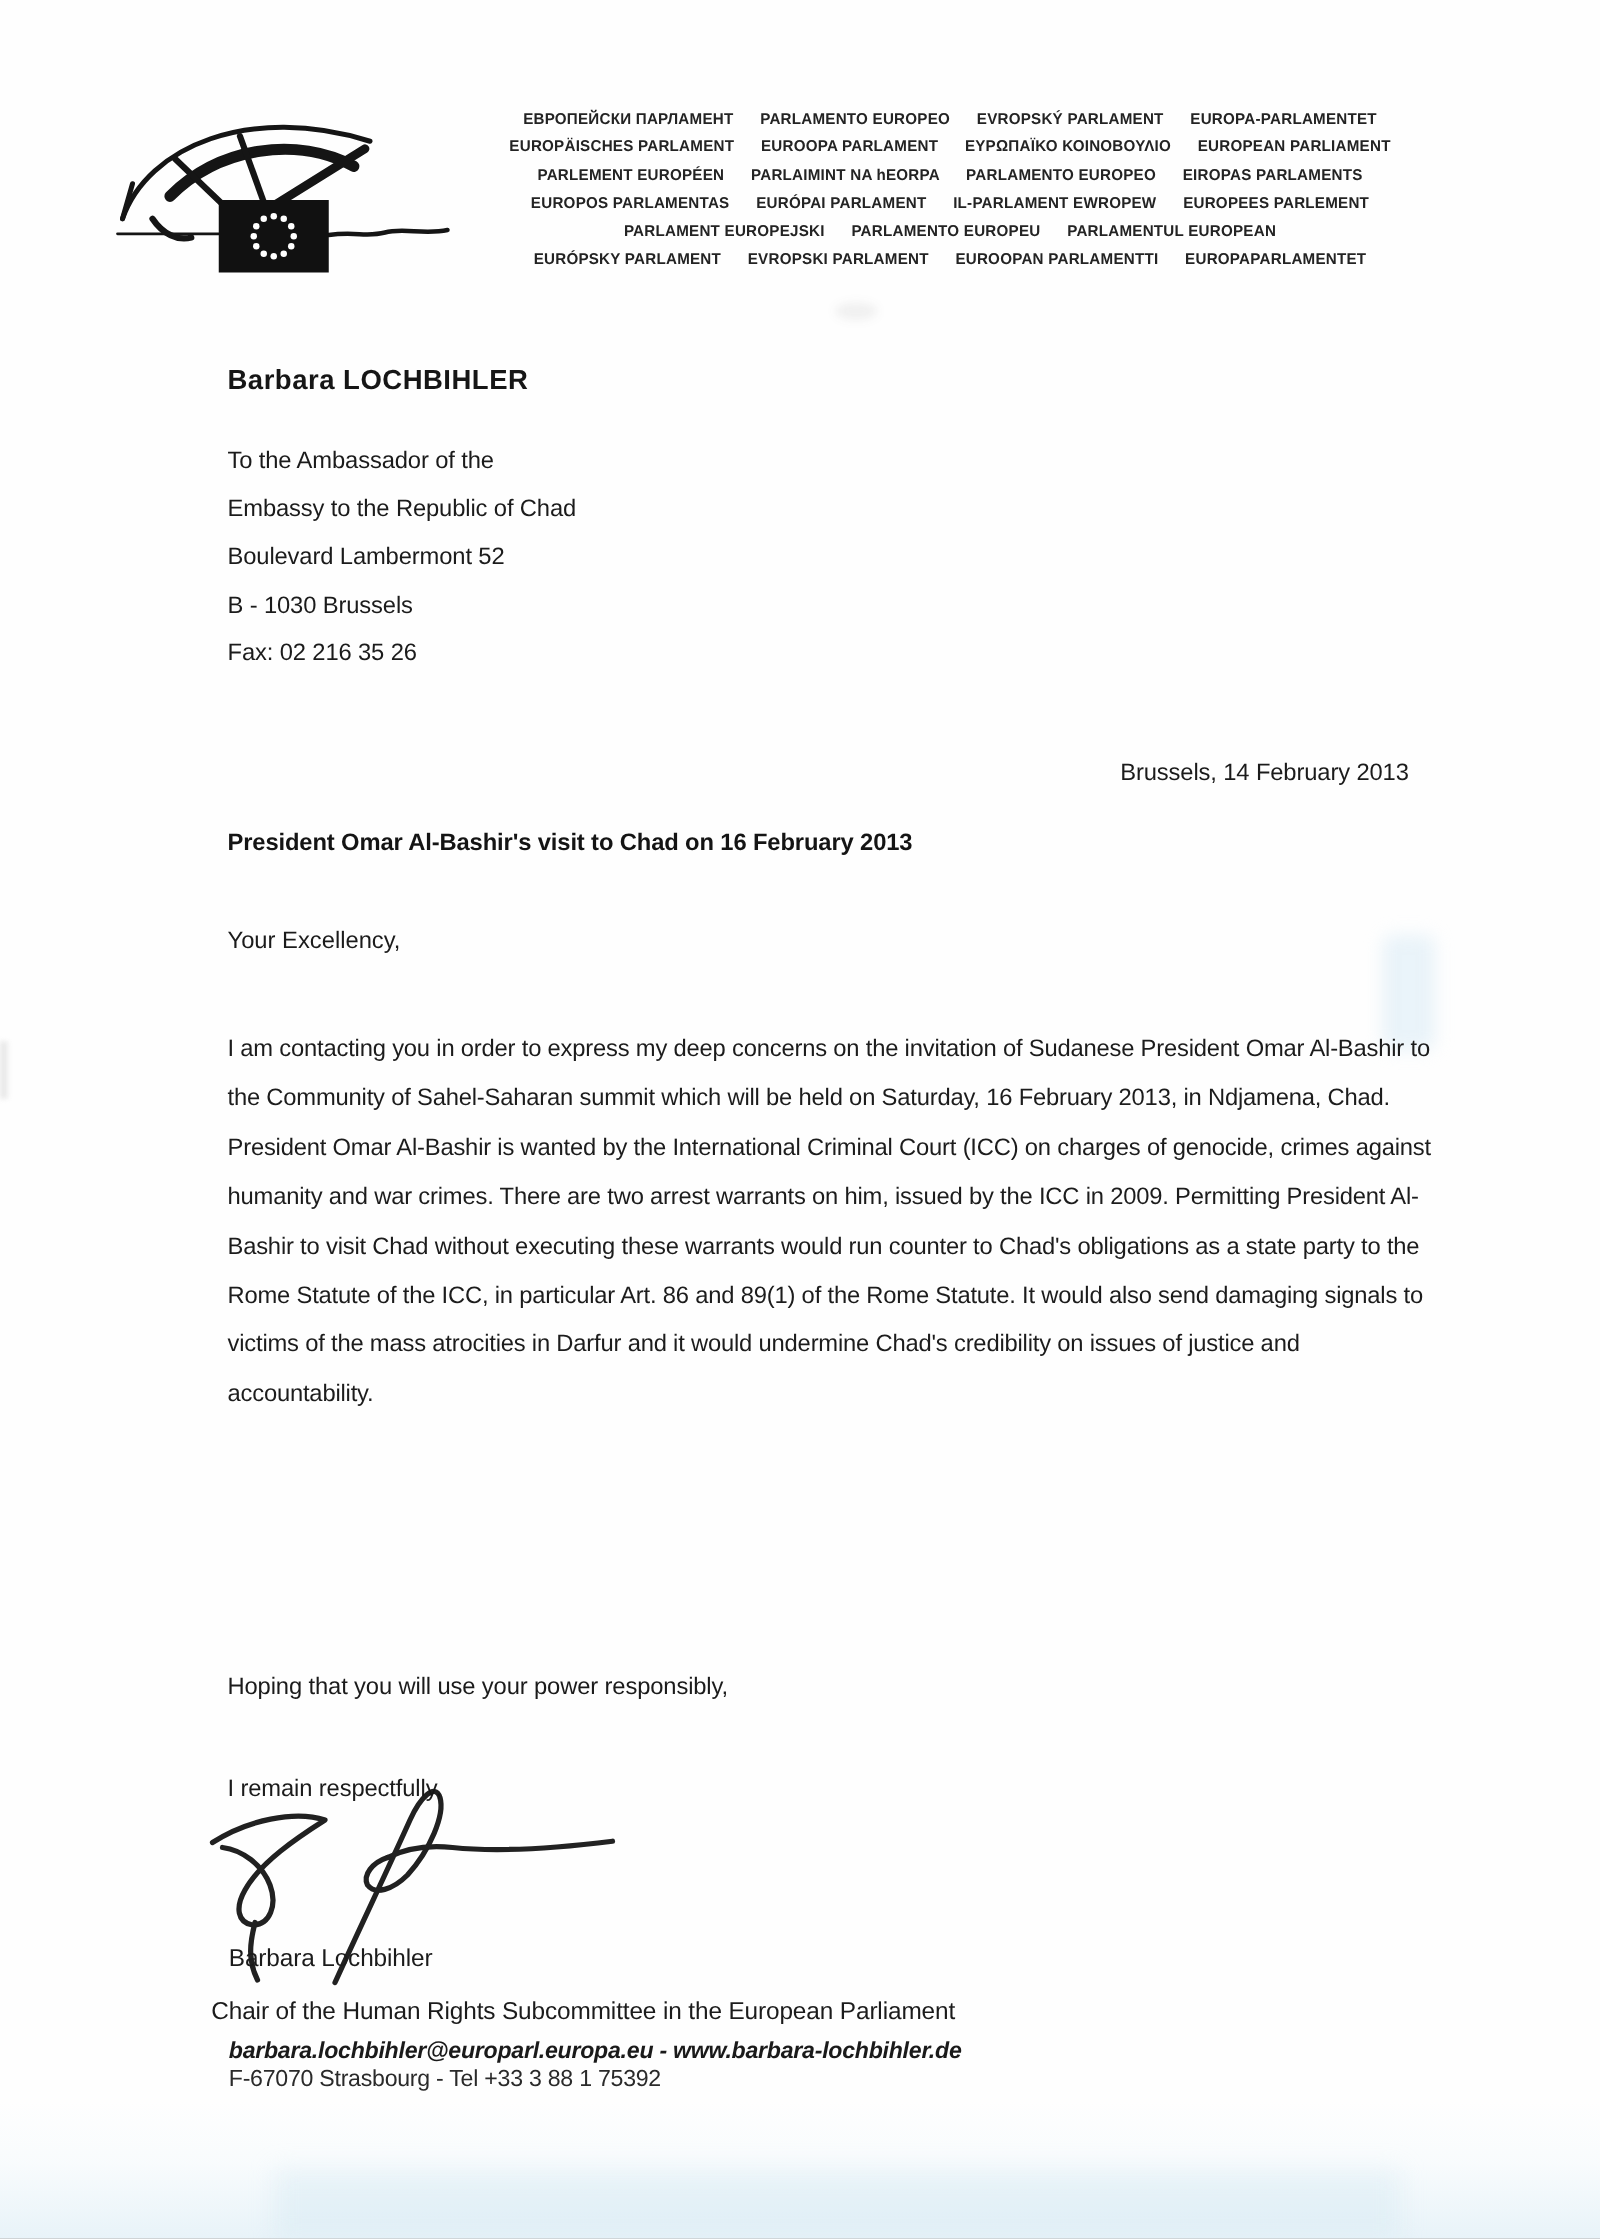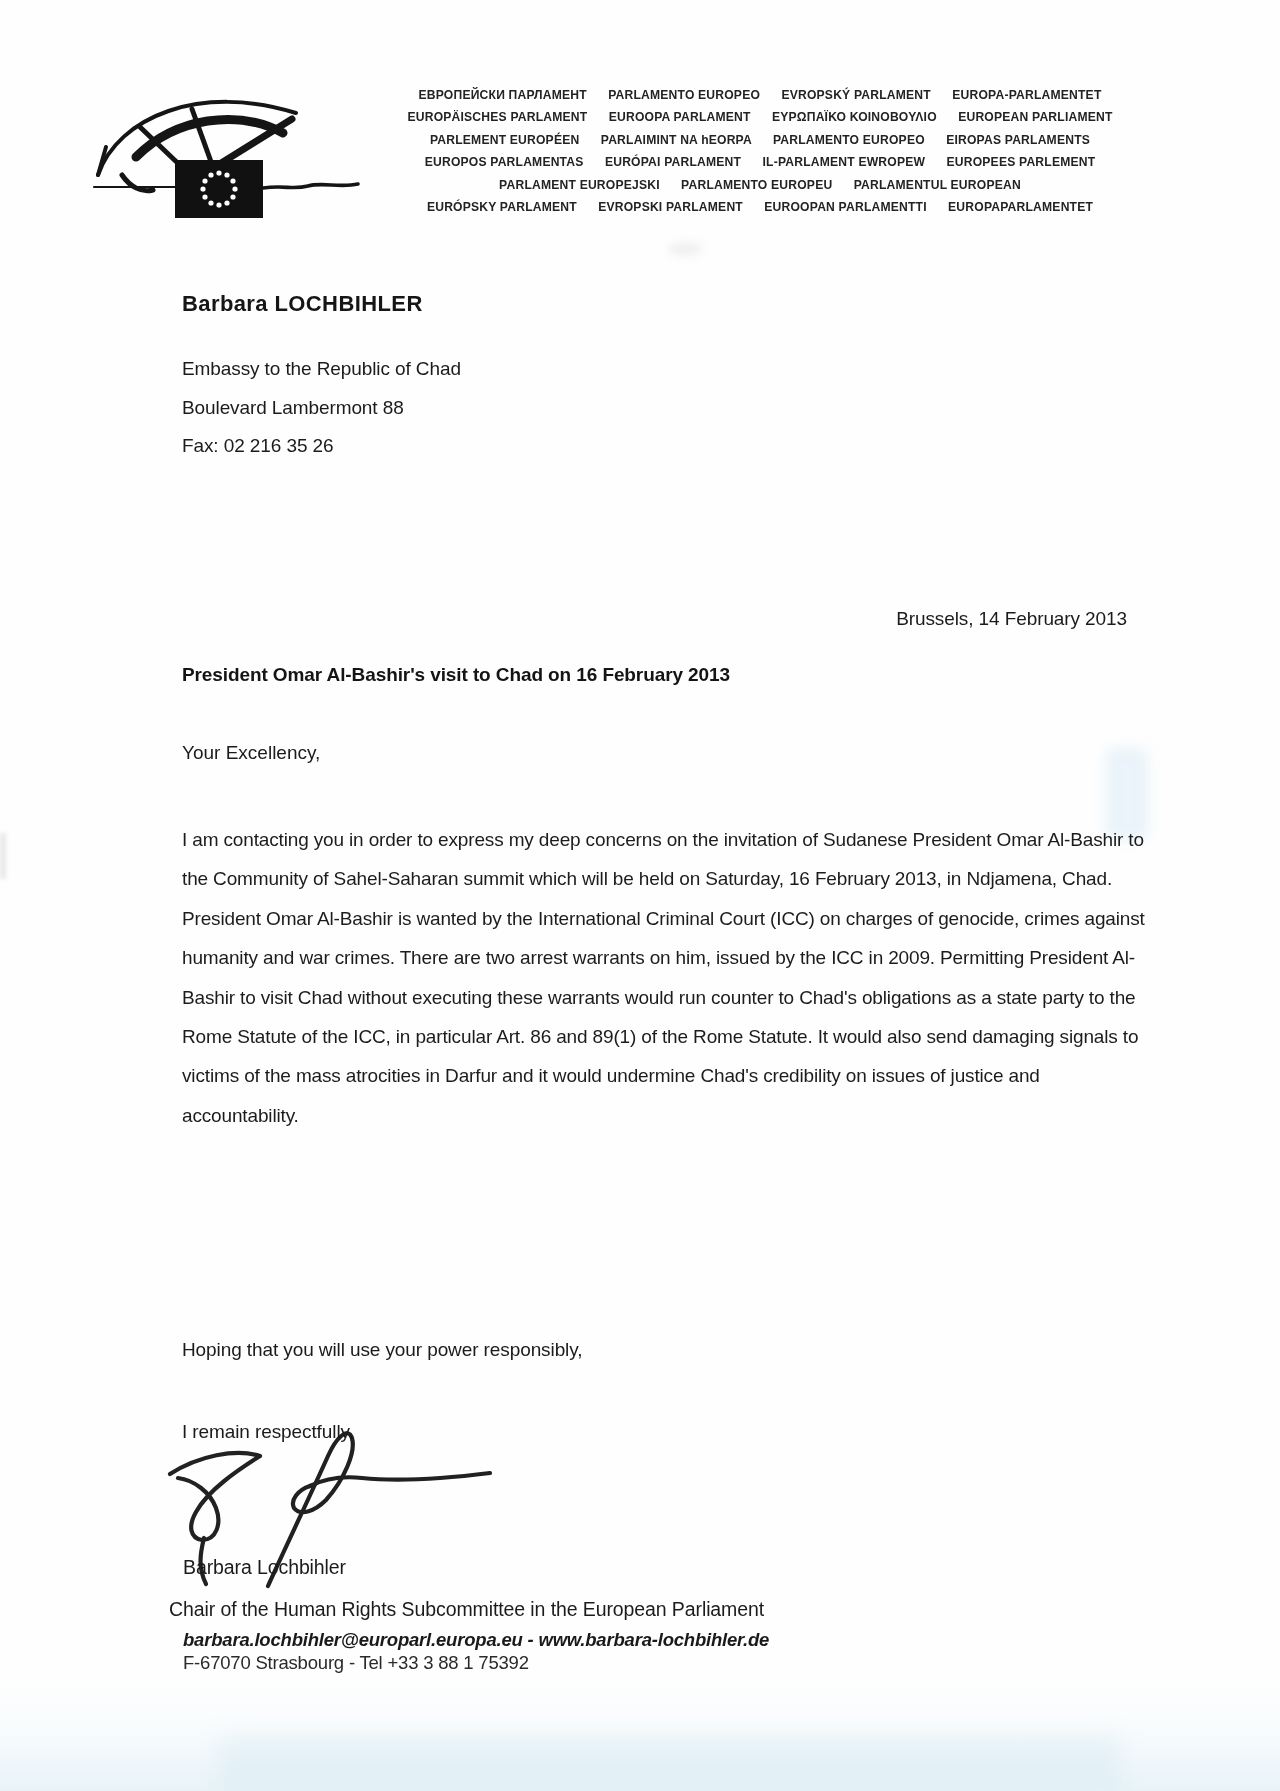--- a/index.html
+++ b/index.html
@@ -128,22 +128,24 @@
     <div>EUROPÄISCHES PARLAMENT      EUROOPA PARLAMENT      ΕΥΡΩΠΑΪΚΟ ΚΟΙΝΟΒΟΥΛΙΟ      EUROPEAN PARLIAMENT</div>
     <div>PARLEMENT EUROPÉEN      PARLAIMINT NA hEORPA      PARLAMENTO EUROPEO      EIROPAS PARLAMENTS</div>
     <div>EUROPOS PARLAMENTAS      EURÓPAI PARLAMENT      IL-PARLAMENT EWROPEW      EUROPEES PARLEMENT</div>
     <div>PARLAMENT EUROPEJSKI      PARLAMENTO EUROPEU      PARLAMENTUL EUROPEAN</div>
     <div>EURÓPSKY PARLAMENT      EVROPSKI PARLAMENT      EUROOPAN PARLAMENTTI      EUROPAPARLAMENTET</div>
   </div>
 
   <div class="sender-name">Barbara LOCHBIHLER</div>
 
   <div class="recipient">
+    <div>To the Ambassador of the</div>
     <div>Embassy to the Republic of Chad</div>
-    <div>Boulevard Lambermont 88</div>
+    <div>Boulevard Lambermont 52</div>
+    <div>B - 1030 Brussels</div>
     <div>Fax: 02 216 35 26</div>
   </div>
 
   <div class="date-line">Brussels, 14 February 2013</div>
 
   <div class="subject">President Omar Al-Bashir's visit to Chad on 16 February 2013</div>
 
   <div class="salutation">Your Excellency,</div>
 
   <div class="body-block">

